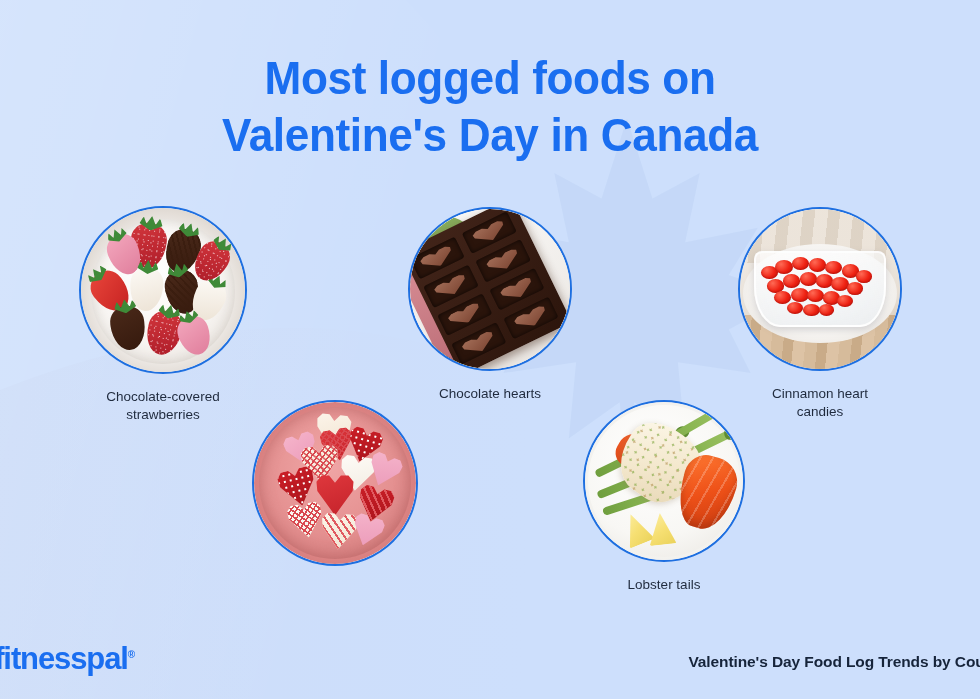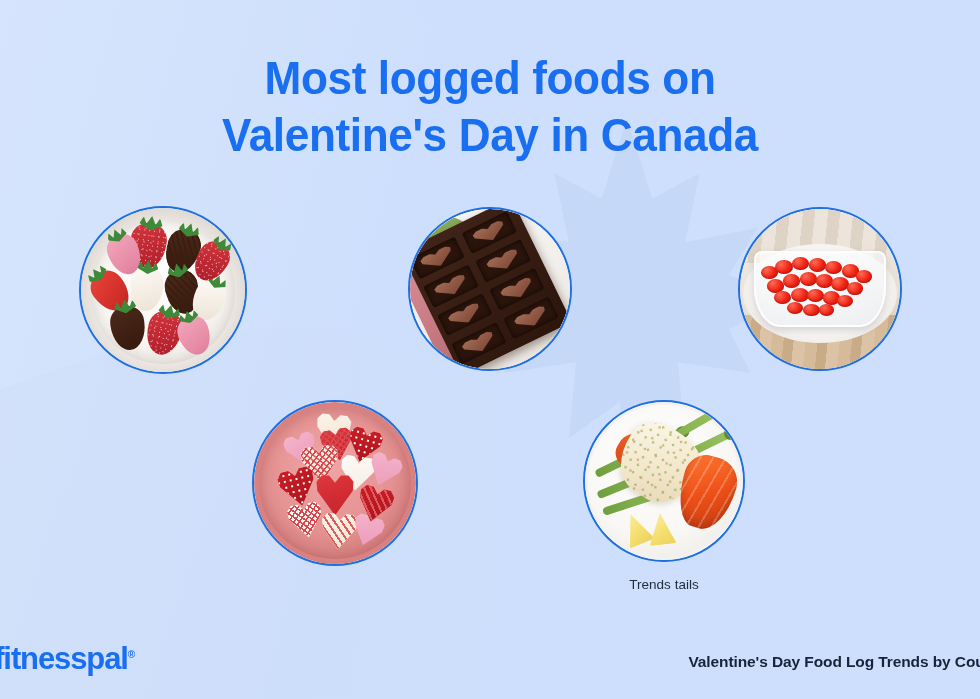--- a/index.html
+++ b/index.html
@@ -354,20 +354,22 @@
       <div class="berry b-red" style="left:8%;top:38%;width:20%;height:26%;transform:rotate(-38deg);"></div>
       <div class="berry b-white" style="left:30%;top:36%;width:20%;height:27%;transform:rotate(4deg);"></div>
       <div class="berry b-dark b-drizzle" style="left:52%;top:38%;width:20%;height:27%;transform:rotate(-12deg);"></div>
       <div class="berry b-white" style="left:68%;top:44%;width:19%;height:25%;transform:rotate(24deg);"></div>
       <div class="berry b-dark" style="left:18%;top:60%;width:21%;height:27%;transform:rotate(-8deg);"></div>
       <div class="berry b-red b-sprink" style="left:40%;top:63%;width:21%;height:27%;transform:rotate(14deg);"></div>
       <div class="berry b-pink" style="left:60%;top:66%;width:19%;height:24%;transform:rotate(-18deg);"></div>
       <div class="berry b-red b-sprink" style="left:70%;top:20%;width:19%;height:25%;transform:rotate(32deg);"></div>
     </div>
   </div>
+  <div class="caption">Chocolate-covered
+strawberries</div>
 </div>
 
 <div class="item" style="left:405px; top:207px; width:170px;">
   <div class="circle-wrap" style="width:164px;height:164px;">
     <div class="photo p-choc">
       <div class="marble"></div>
       <div class="leaf"></div>
       <div class="leaf2"></div>
       <div class="choc-box">
         <div class="cell">
@@ -390,20 +392,21 @@
           </div>
         <div class="cell">
             <div class="heart-choc"></div>
           </div>
         <div class="cell">
             <div class="heart-choc"></div>
           </div>
       </div>
     </div>
   </div>
+  <div class="caption">Chocolate hearts</div>
 </div>
 
 <div class="item" style="left:736px; top:207px; width:168px;">
   <div class="circle-wrap" style="width:164px;height:164px;">
     <div class="photo p-cinn">
       <div class="wood-top"></div>
       <div class="wood"></div>
       <div class="dish"></div>
       <div class="tray">
         <div class="candies">
@@ -425,20 +428,22 @@
           <div class="candy" style="left:40%;top:50%;width:13%;height:18%;"></div>
           <div class="candy" style="left:52%;top:53%;width:14%;height:19%;"></div>
           <div class="candy" style="left:63%;top:58%;width:13%;height:17%;"></div>
           <div class="candy" style="left:24%;top:68%;width:13%;height:17%;"></div>
           <div class="candy" style="left:37%;top:70%;width:13%;height:17%;"></div>
           <div class="candy" style="left:49%;top:71%;width:12%;height:16%;"></div>
         </div>
       </div>
     </div>
   </div>
+  <div class="caption">Cinnamon heart
+candies</div>
 </div>
 
 <div class="item" style="left:250px; top:400px; width:170px;">
   <div class="circle-wrap" style="width:166px;height:166px;">
     <div class="photo p-cook">
       <div class="pplate"></div>
       <div class="ck ck-cream" style="left:37%;top:5%;width:24%;height:24%;transform:rotate(6deg);"></div>
       <div class="ck ck-red ck-lat" style="left:40%;top:14%;width:22%;height:22%;transform:rotate(-10deg);"></div>
       <div class="ck ck-deep ck-dots" style="left:57%;top:14%;width:23%;height:23%;transform:rotate(16deg);"></div>
       <div class="ck ck-pink" style="left:18%;top:17%;width:22%;height:22%;transform:rotate(-18deg);"></div>
@@ -464,18 +469,18 @@
       <div class="asp" style="left:10%;top:58%;width:58%;transform:rotate(-18deg);"></div>
       <div class="asp" style="left:32%;top:16%;width:60%;transform:rotate(-30deg);"></div>
       <div class="asp" style="left:44%;top:28%;width:52%;transform:rotate(-26deg);"></div>
       <div class="lob-top"></div>
       <div class="lob-meat"></div>
       <div class="lob-shell"></div>
       <div class="lemon" style="left:24%;transform:rotate(-22deg);"></div>
       <div class="lemon" style="left:40%;transform:rotate(-6deg);"></div>
     </div>
   </div>
-  <div class="caption">Trends tails</div>
+  <div class="caption">Lobster tails</div>
 </div>
 
 <div class="logo"><span>yfitnesspal</span><sup>®</sup></div>
 
 <div class="footer-note">Valentine's Day Food Log Trends by Coun</div>
 
 </body></html>

